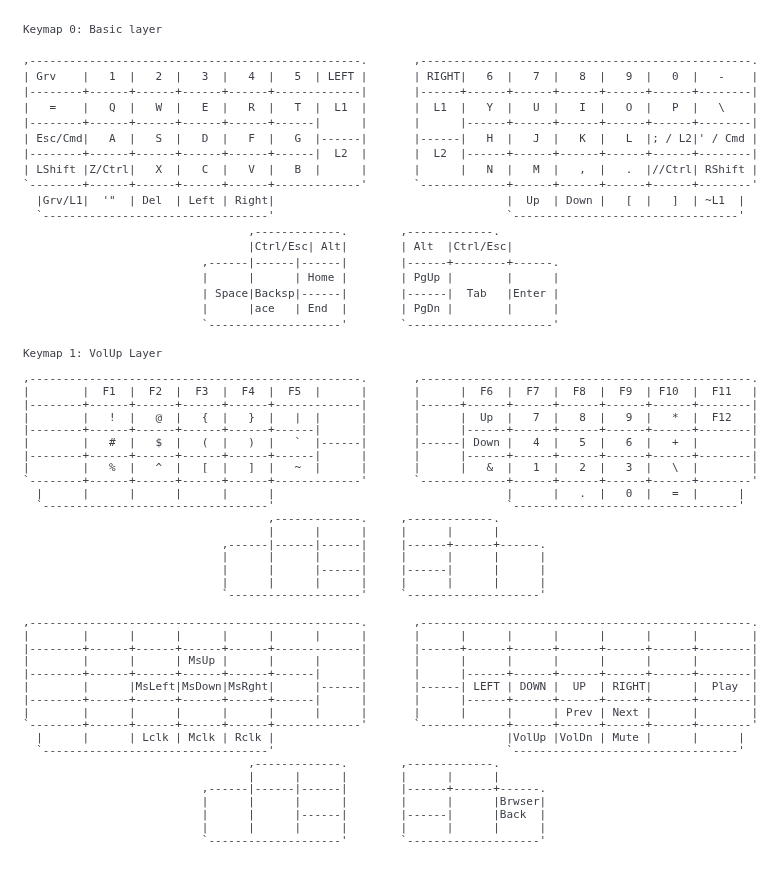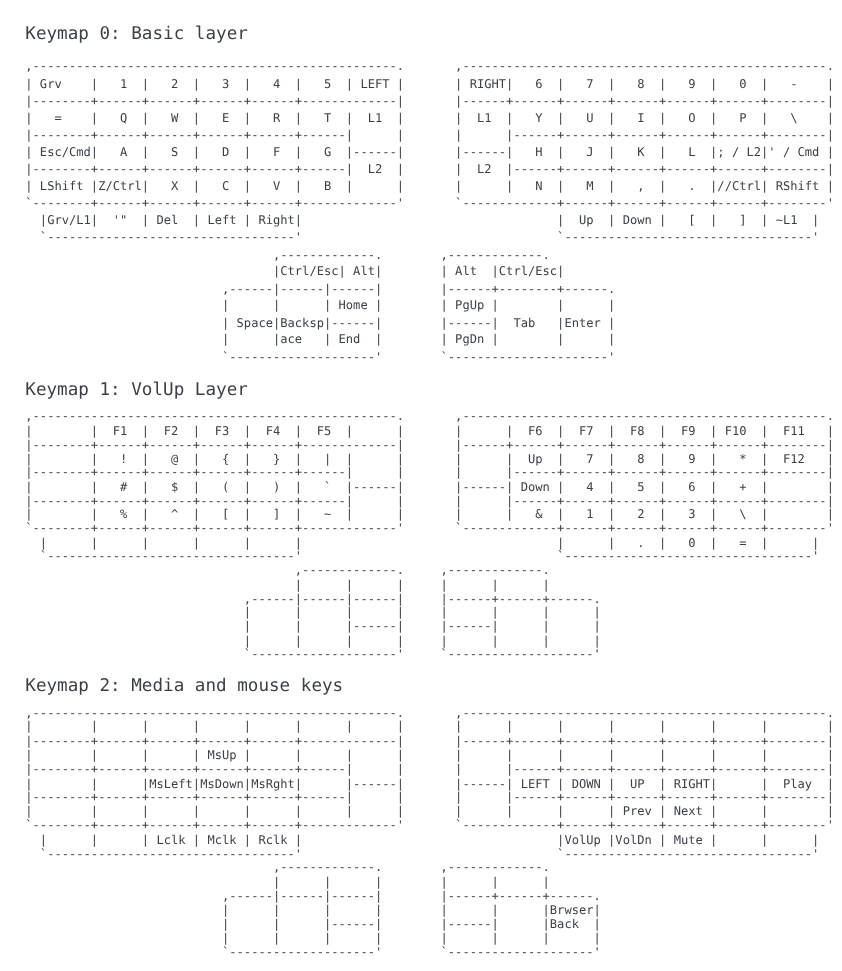--- a/index.html
+++ b/index.html
@@ -14,21 +14,21 @@
     overflow: hidden;
     font-family: "DejaVu Sans Mono", "Liberation Mono", monospace;
   }
   .km-section {
     position: absolute;
     left: 23px;
     color: #3b3f47;
   }
   .km-title {
     font-family: "DejaVu Sans Mono", "Liberation Mono", monospace;
-    font-size: 16px;
+    font-size: 11px;
     white-space: pre;
   }
   .km-diagram {
     font-family: "DejaVu Sans Mono", "Liberation Mono", monospace;
     font-size: 11px;
     white-space: pre;
     margin: 0;
   }
 </style>
 </head>
@@ -74,21 +74,20 @@
                                      ,-------------.     ,-------------.
                                      |      |      |     |      |      |
                               ,------|------|------|     |------+------+------.
                               |      |      |      |     |      |      |      |
                               |      |      |------|     |------|      |      |
                               |      |      |      |     |      |      |      |
                               `--------------------'     `--------------------'</pre>
   </section>
 
   <section class="km-section" id="km2" style="top:617px">
-    <div class="km-title" style="line-height:12.8px; height:25.6px">Keymap 2: Media and mouse keys</div>
     <pre class="km-diagram" style="line-height:12.8px">,--------------------------------------------------.       ,--------------------------------------------------.
 |        |      |      |      |      |      |      |       |      |      |      |      |      |      |        |
 |--------+------+------+------+------+-------------|       |------+------+------+------+------+------+--------|
 |        |      |      | MsUp |      |      |      |       |      |      |      |      |      |      |        |
 |--------+------+------+------+------+------|      |       |      |------+------+------+------+------+--------|
 |        |      |MsLeft|MsDown|MsRght|      |------|       |------| LEFT | DOWN |  UP  | RIGHT|      |  Play  |
 |--------+------+------+------+------+------|      |       |      |------+------+------+------+------+--------|
 |        |      |      |      |      |      |      |       |      |      |      | Prev | Next |      |        |
 `--------+------+------+------+------+-------------'       `-------------+------+------+------+------+--------'
   |      |      | Lclk | Mclk | Rclk |                                   |VolUp |VolDn | Mute |      |      |

